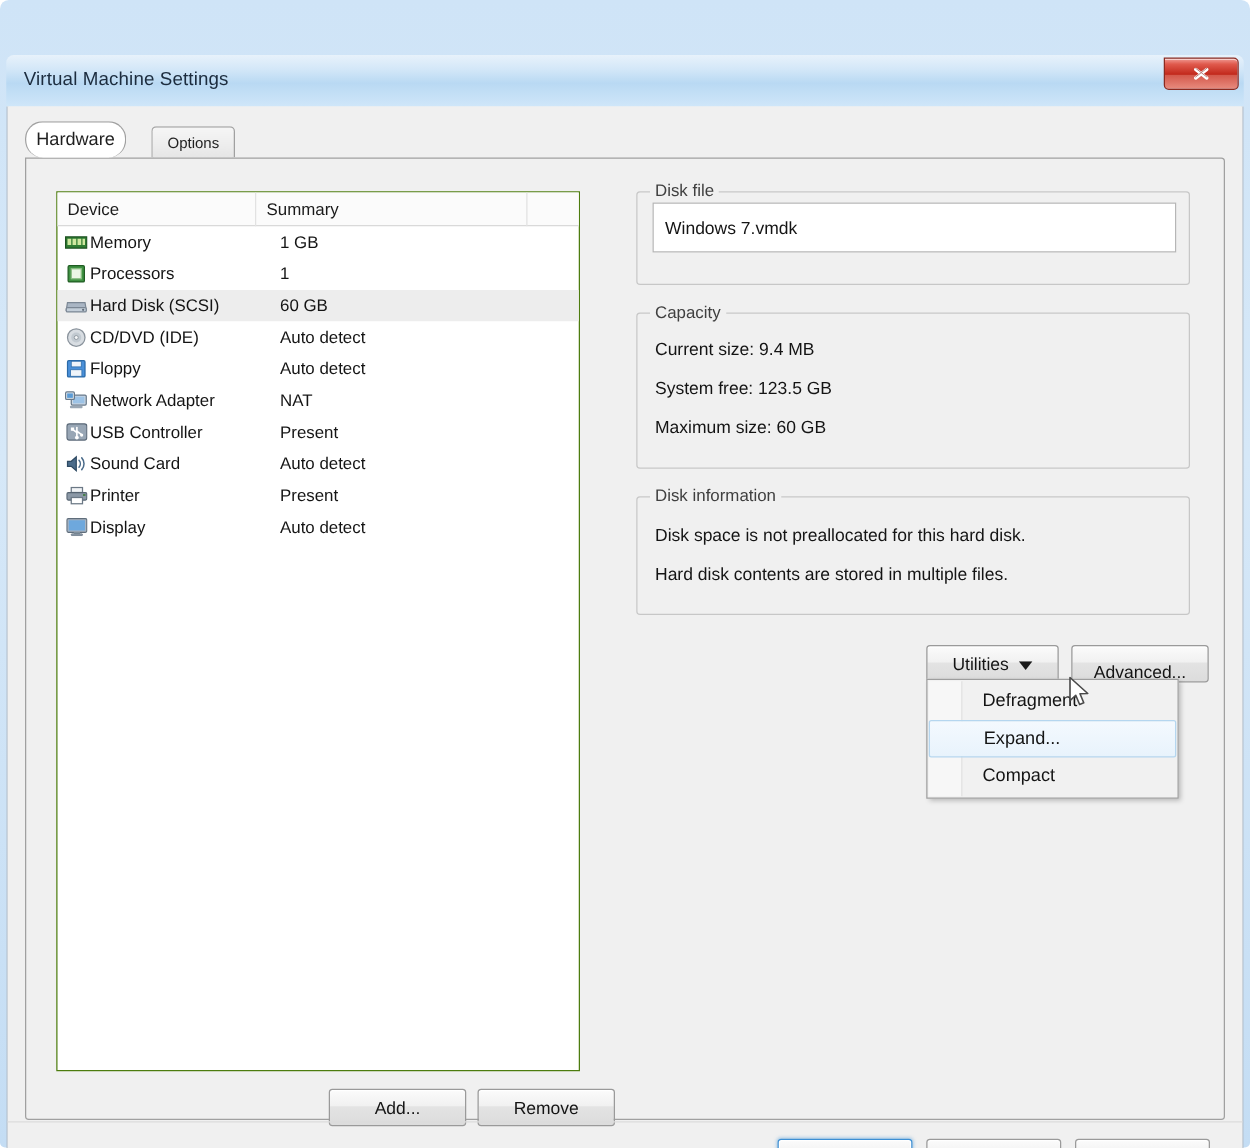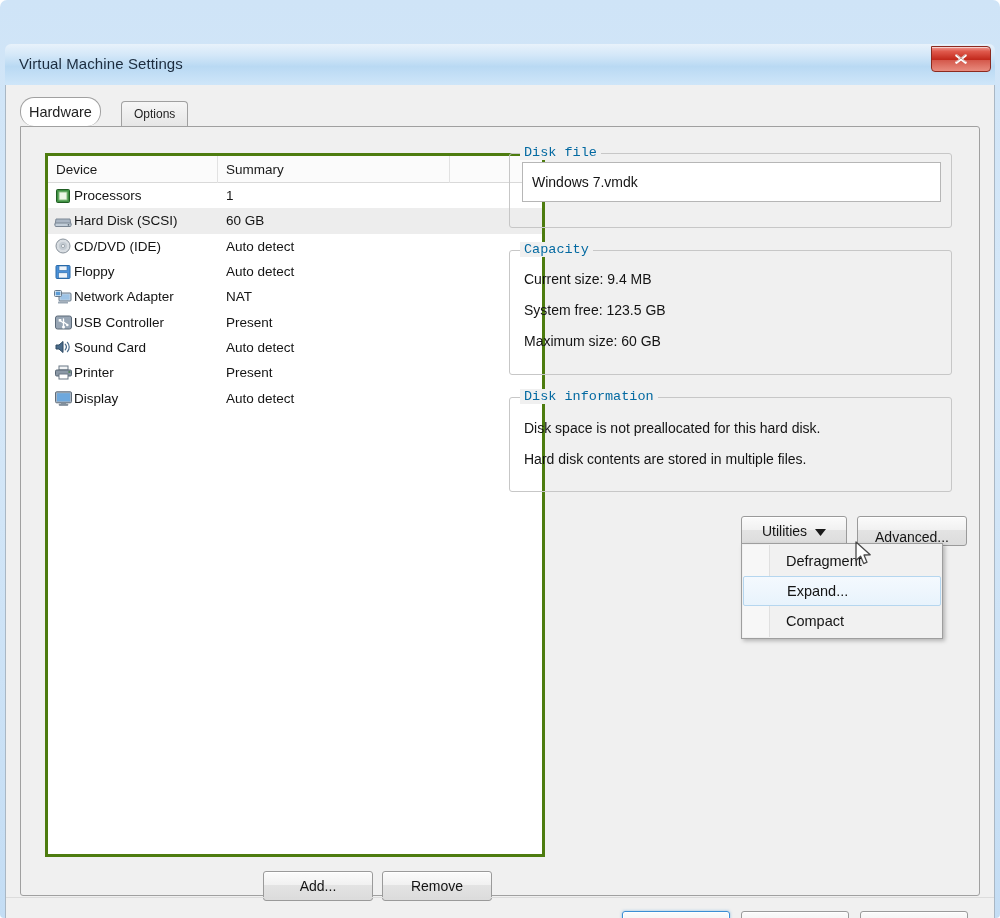--- a/index.html
+++ b/index.html
@@ -104,23 +104,23 @@
     width: 960px; height: 770px;
     background: #f0f0f0;
     border: 1px solid #a0a0a0;
     border-radius: 0 3px 3px 3px;
   }
 
   
   .device-list {
     position: absolute;
     left: 24px; top: 26px;
-    width: 500px; height: 704px;
+    width: 419px; height: 704px;
     background: #ffffff;
-    border: 3px solid #4d7c0f;
+    border: 1px solid #4d7c0f;
   }
   .dl-header {
     position: relative;
     height: 27px;
     border-bottom: 1px solid #d9d9d9;
     background: #fbfbfb;
     display: flex;
   }
   .dl-col {
     height: 27px;
@@ -179,23 +179,22 @@
     border: 1px solid #c7c7c7;
     border-radius: 3px;
     background: transparent;
   }
   .group-title {
     position: absolute;
     top: -9px; left: 10px;
     padding: 0 4px;
     background: #f0f0f0;
     font-size: 13.5px;
-    color: #0369a1;
+    color: #404040;
     white-space: nowrap;
-    font-family: Liberation Mono, monospace;
   }
   .disk-file-input {
     position: absolute;
     left: 12px; top: 8px;
     width: 419px; height: 40px;
     background: #ffffff;
     border: 1px solid #b6b6b6;
     display: flex; align-items: center;
     padding-left: 9px;
     font-size: 14px;
@@ -328,20 +327,33 @@
 
         <div class="device-list">
           <div class="dl-header">
             <div class="dl-col c1">Device</div>
             <div class="dl-col c2">Summary</div>
             <div class="dl-col c3"></div>
           </div>
           <div id="device-rows">
               <div class="dl-row">
                 <div class="dl-icon">
+                  <svg width="18" height="14" viewBox="0 0 18 14">
+                    <rect x="0.5" y="2.5" width="17" height="9" fill="#2f7d32" stroke="#1d5220"></rect>
+                    <rect x="2" y="4" width="3" height="5" fill="#cfe8a0"></rect>
+                    <rect x="6" y="4" width="3" height="5" fill="#cfe8a0"></rect>
+                    <rect x="10" y="4" width="3" height="5" fill="#cfe8a0"></rect>
+                    <rect x="14" y="4" width="2" height="5" fill="#cfe8a0"></rect>
+                  </svg>
+                </div>
+                <div class="dl-name">Memory</div>
+                <div class="dl-sum">1 GB</div>
+              </div>
+              <div class="dl-row">
+                <div class="dl-icon">
                   <svg width="16" height="16" viewBox="0 0 16 16">
                     <rect x="1.5" y="1.5" width="13" height="13" rx="1" fill="#3f9142" stroke="#1f5c22"></rect>
                     <rect x="4" y="4" width="8" height="8" fill="#ecf7e6" stroke="#8cbf85"></rect>
                   </svg>
                 </div>
                 <div class="dl-name">Processors</div>
                 <div class="dl-sum">1</div>
               </div>
               <div class="dl-row selected">
                 <div class="dl-icon">

